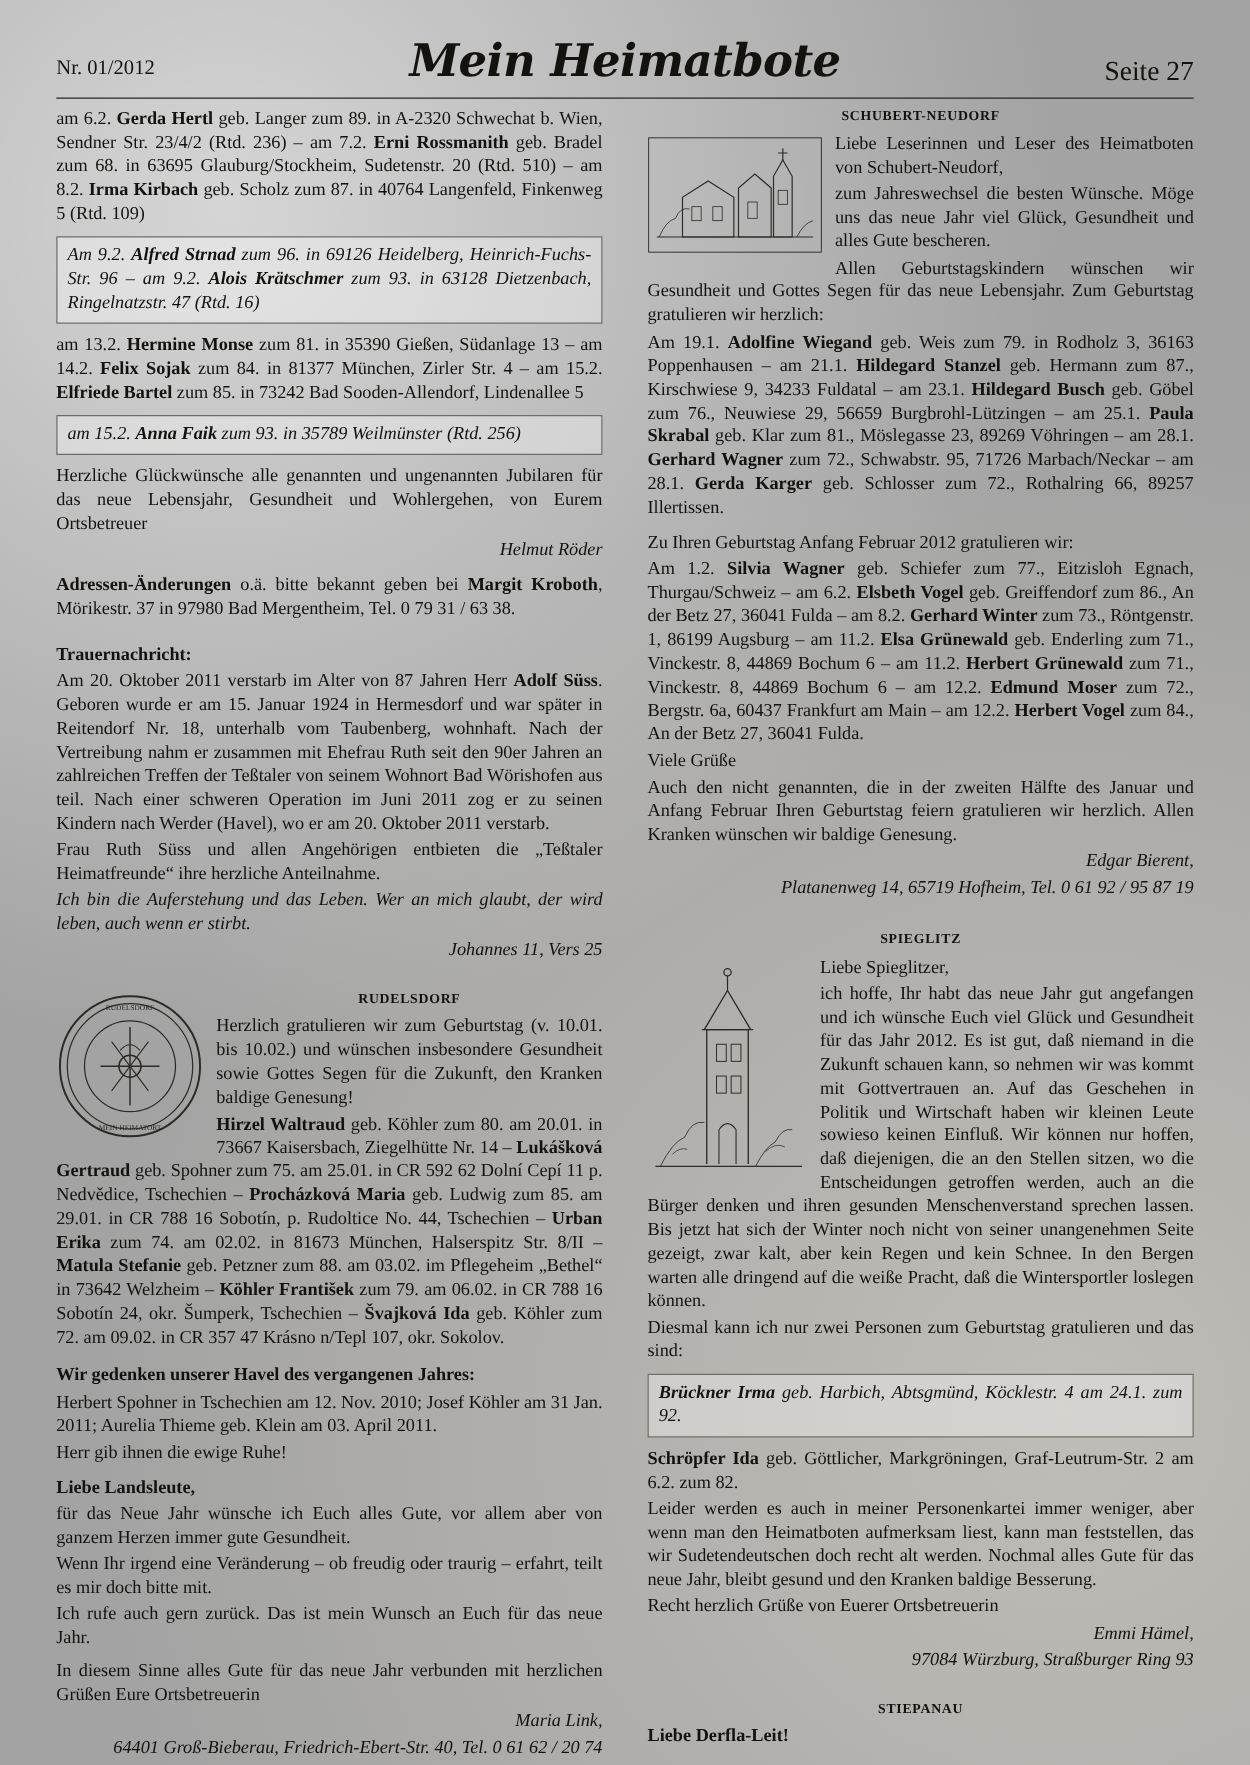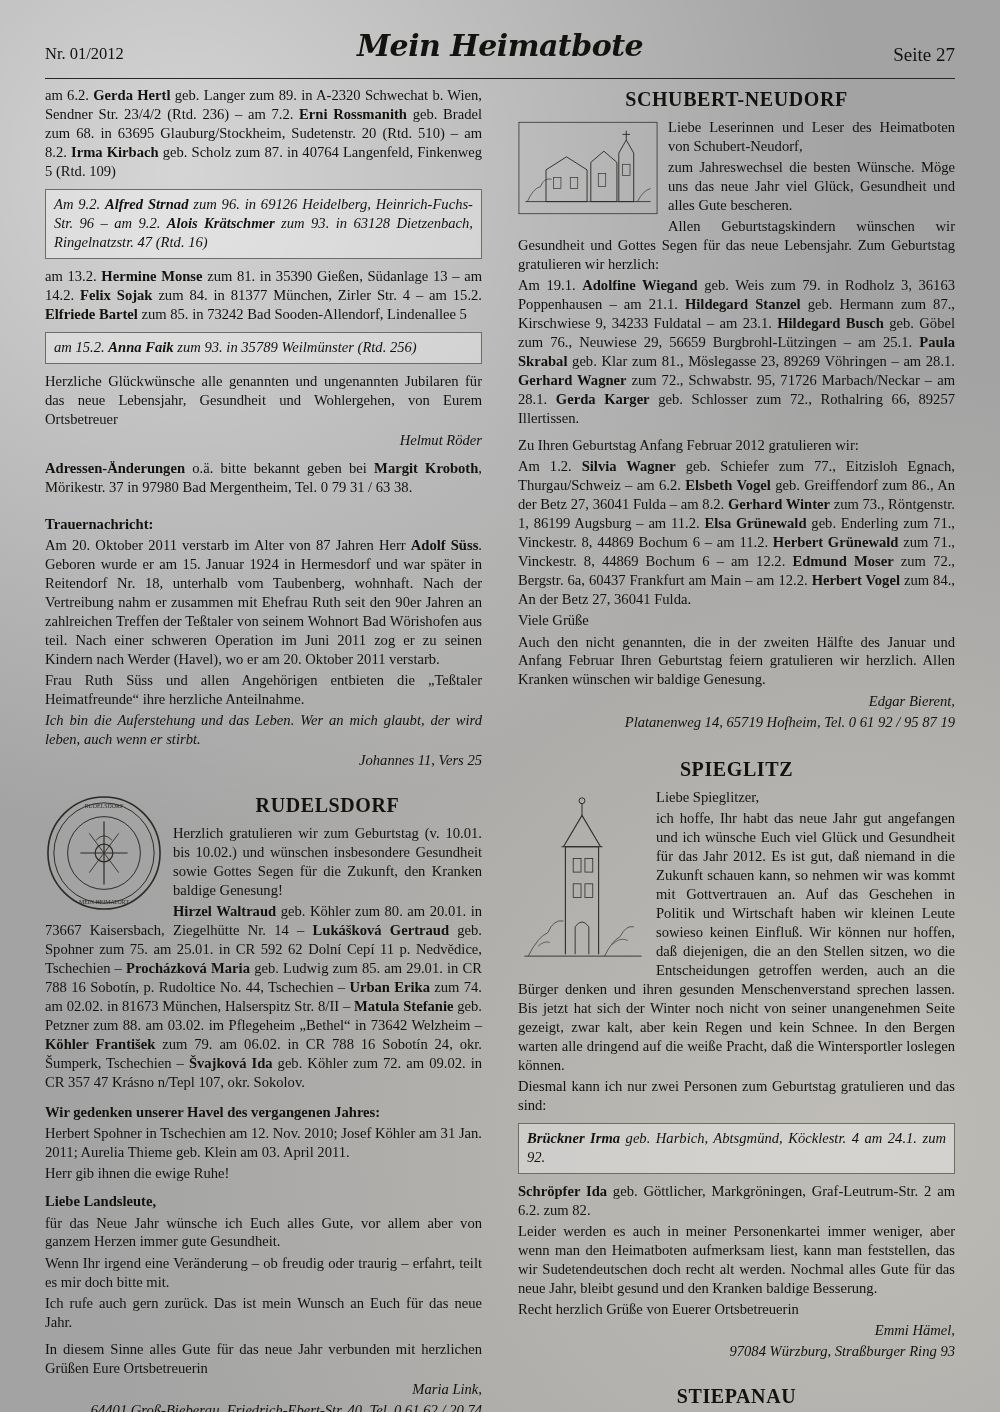--- a/index.html
+++ b/index.html
@@ -36,31 +36,31 @@
   .masthead .issue {
     position: absolute;
     left: 0;
     top: 16px;
     font-size: 16.5px;
   }
   .masthead .pagenum {
     position: absolute;
     right: 0;
     top: 16px;
-    font-size: 19px;
+    font-size: 22px;
   }
   .masthead .logo {
     position: absolute;
     left: 50%;
     transform: translateX(-50%);
     top: 0;
     font-family: "DejaVu Serif", serif;
     font-weight: bold;
     font-style: italic;
-    font-size: 30px;
+    font-size: 36px;
     letter-spacing: -0.5px;
     white-space: nowrap;
   }
   .rule {
     position: absolute;
     left: 45px;
     right: 45px;
     top: 78px;
     border-top: 1.4px solid #2a2722;
   }
@@ -80,21 +80,21 @@
     text-align: justify;
   }
   p {
     margin: 0 0 0.15em 0;
   }
   b, .b { font-weight: bold; }
   .i, i, em { font-style: italic; }
   .head {
     text-align: center;
     font-weight: bold;
-    font-size: 20px;
+    font-size: 11px;
     letter-spacing: 0.6px;
     margin: 6px 0 6px 0;
   }
   .subhead {
     font-weight: bold;
     margin-top: 18px;
   }
   .boxed {
     border: 1px solid #6f6c64;
     background: rgba(255,255,255,0.35);

